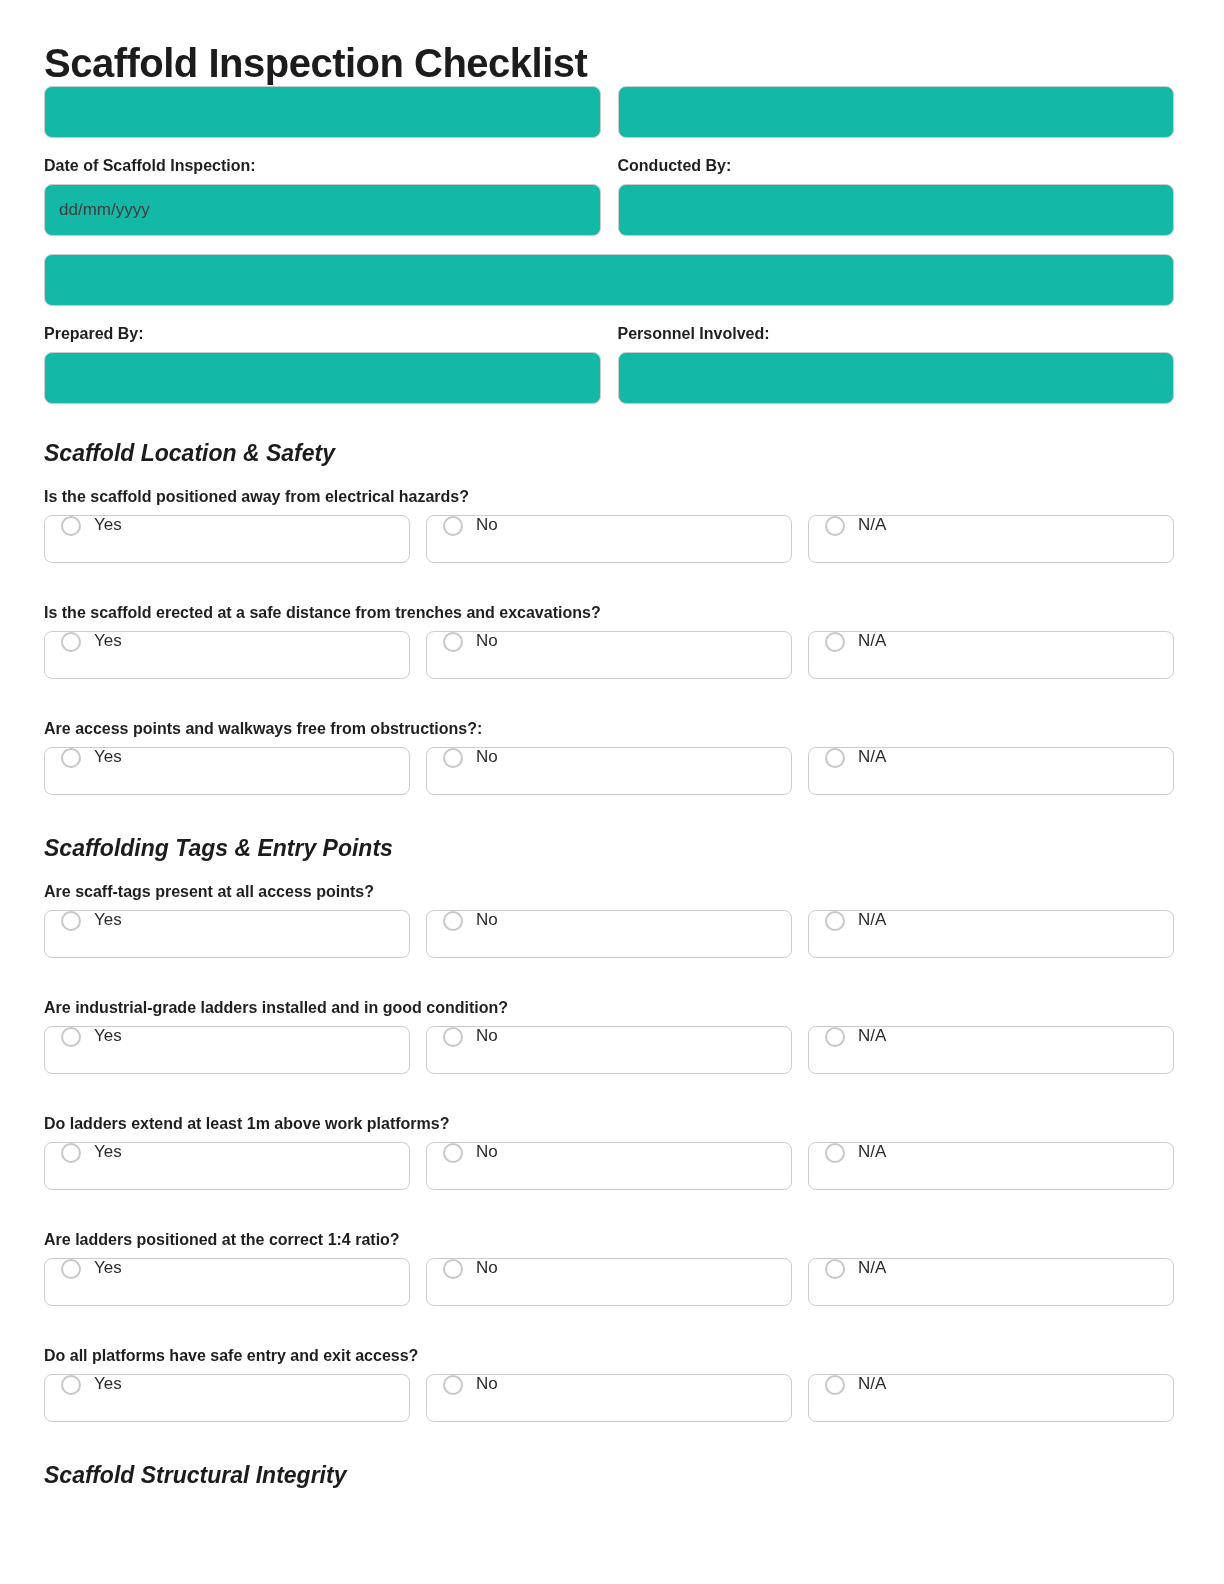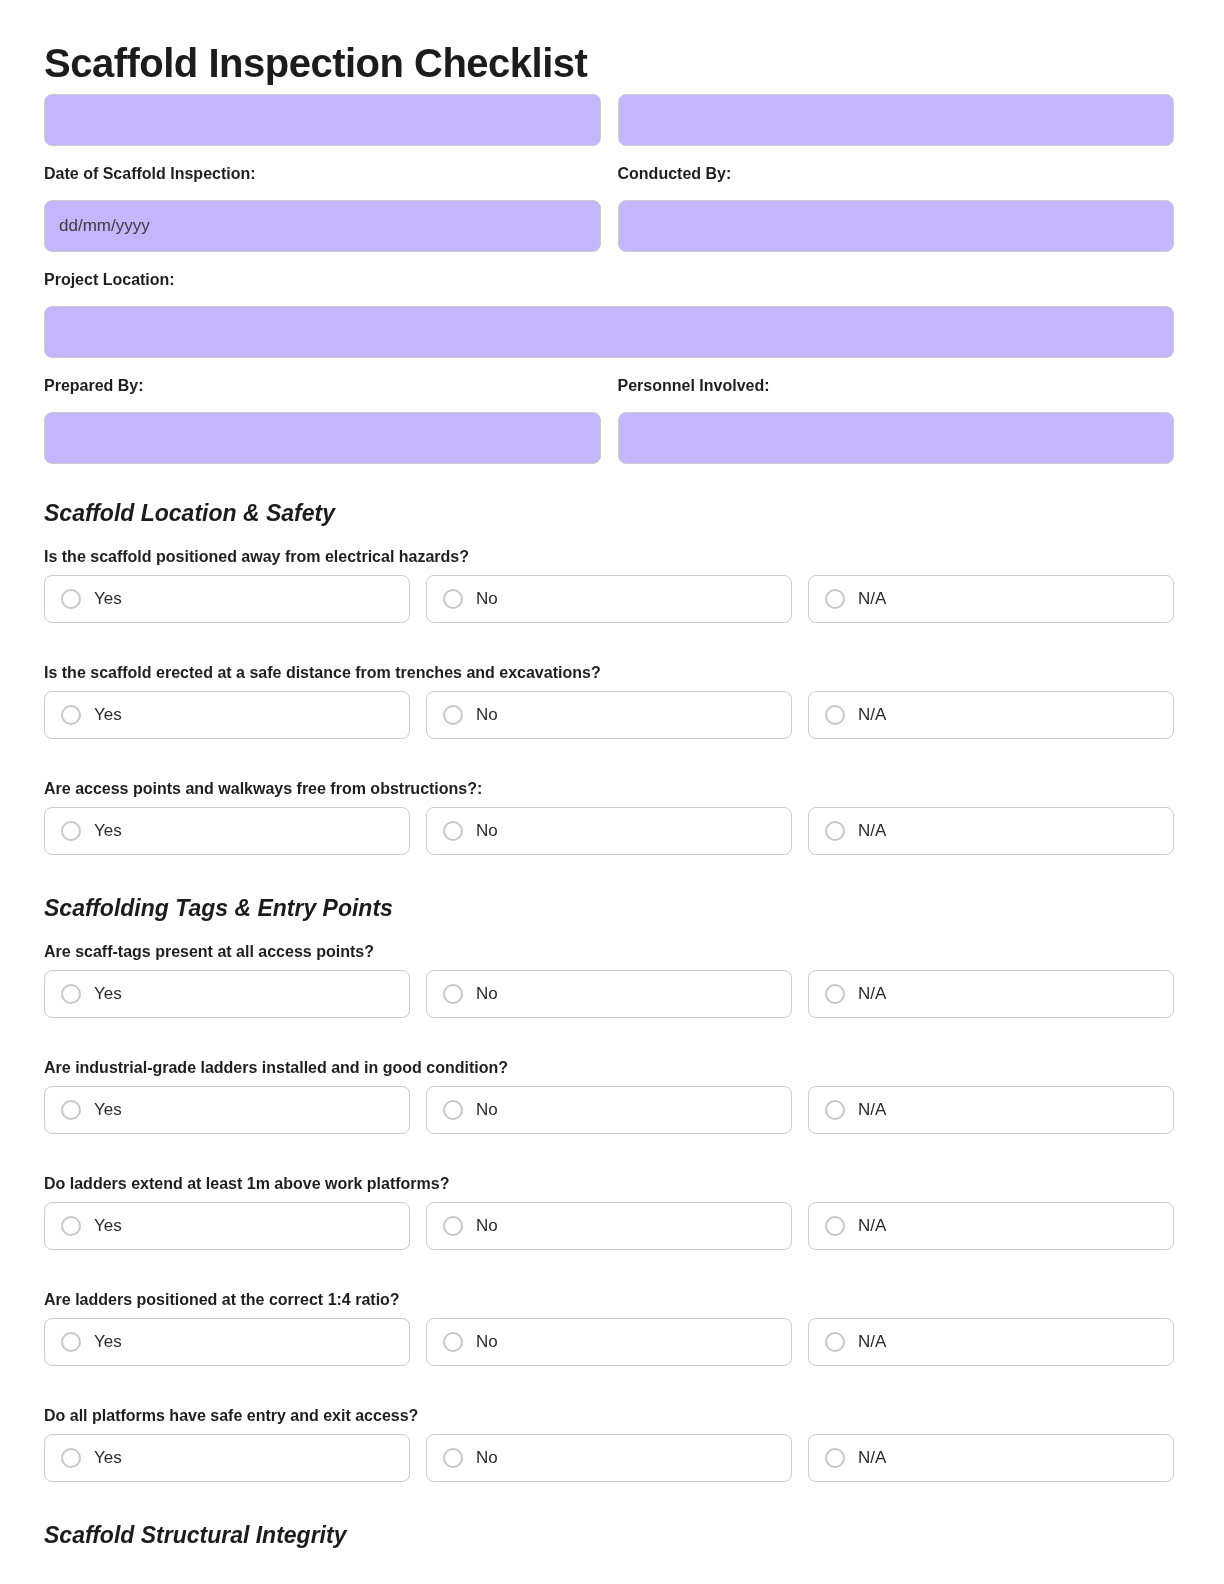--- a/index.html
+++ b/index.html
@@ -23,31 +23,31 @@
     column-gap: 17px; row-gap: 18px;
   }
   .field { display: flex; flex-direction: column; }
   .field.full { grid-column: 1 / -1; }
   .field-label, .q-label {
     font-size: 16px; font-weight: bold; color: #1f1f1f;
     line-height: 19px; margin-bottom: 9px; display: block;
   }
   .text-input {
     width: 100%; height: 52px; border: 1px solid #cccccc;
-    border-radius: 8px; background: #c4b5fd; font-family: "Liberation Sans", sans-serif;
-    font-size: 17px; color: #222; padding: 2px 14px; outline: none; margin-top: 8px;
+    border-radius: 8px; background: #14b8a6; font-family: "Liberation Sans", sans-serif;
+    font-size: 17px; color: #222; padding: 2px 14px; outline: none;
   }
   .text-input::placeholder { color: #3c3c3c; opacity: 1; }
   .question { margin-bottom: 40px; }
   .options {
     display: grid; grid-template-columns: repeat(3, 1fr); column-gap: 16px;
   }
   .option {
     height: 48px; border: 1px solid #cccccc; border-radius: 8px;
-    display: flex; align-items: center; padding: 0 16px;
+    display: flex; align-items: flex-start; padding: 0 16px;
     background: #fff; cursor: pointer;
   }
   .radio {
     width: 20px; height: 20px; border: 2px solid #c7c7c7;
     border-radius: 50%; background: #fff; flex: 0 0 auto;
   }
   .option-label { font-size: 17px; color: #2b2b2b; margin-left: 13px; line-height: 1; }
   .section { margin: 0; }
 </style>
 </head>
@@ -67,21 +67,20 @@
       </div>
       <div class="field">
         <label class="field-label">Date of Scaffold Inspection:</label>
         <input class="text-input" type="text" placeholder="dd/mm/yyyy" style="">
       </div>
       <div class="field">
         <label class="field-label">Conducted By:</label>
         <input class="text-input" type="text" value="" style="">
       </div>
       <div class="field full">
-        <label class="field-label">Project Location:</label>
         <input class="text-input" type="text" value="" style="">
       </div>
       <div class="field">
         <label class="field-label">Prepared By:</label>
         <input class="text-input" type="text" value="" style="">
       </div>
       <div class="field">
         <label class="field-label">Personnel Involved:</label>
         <input class="text-input" type="text" value="" style="">
       </div>

